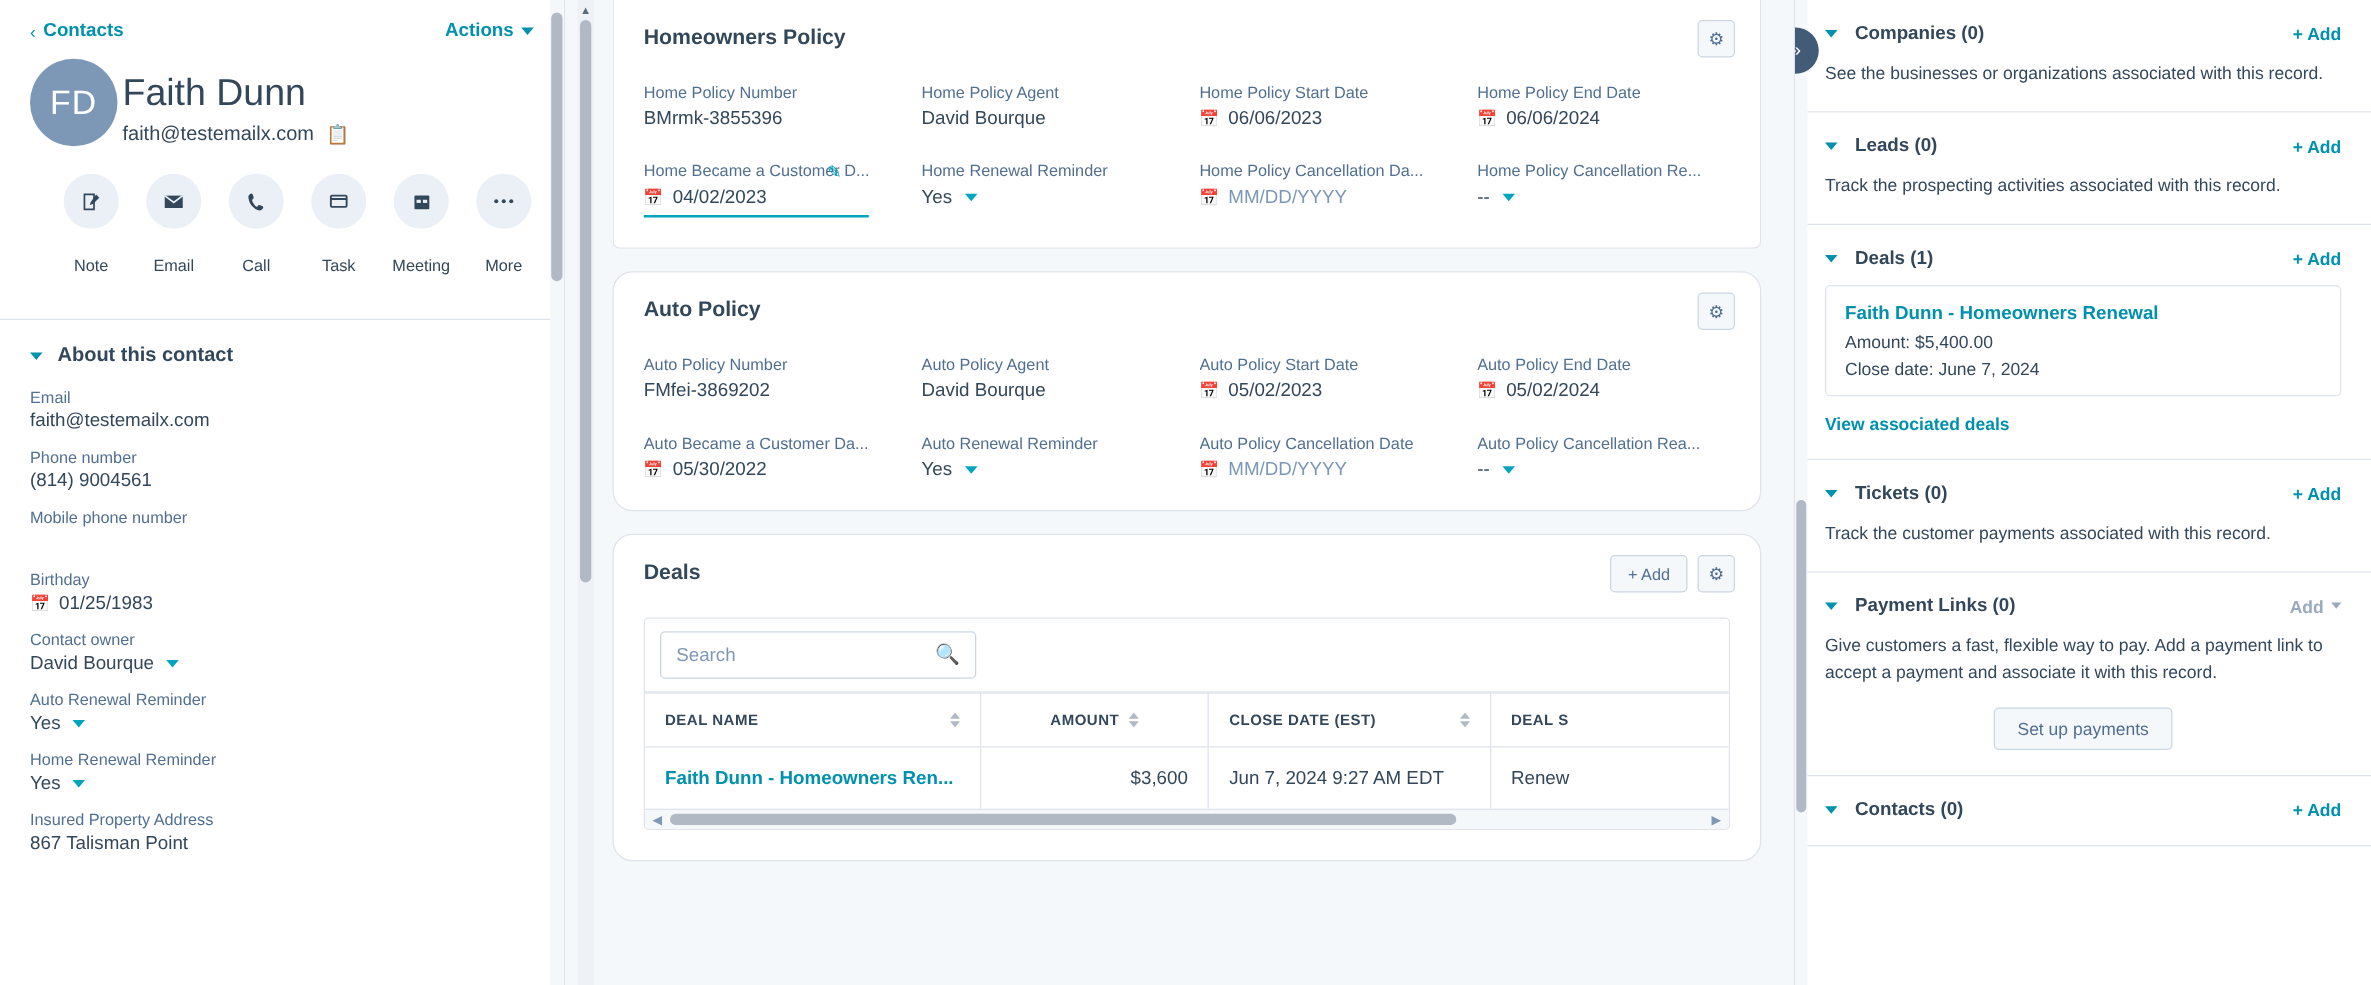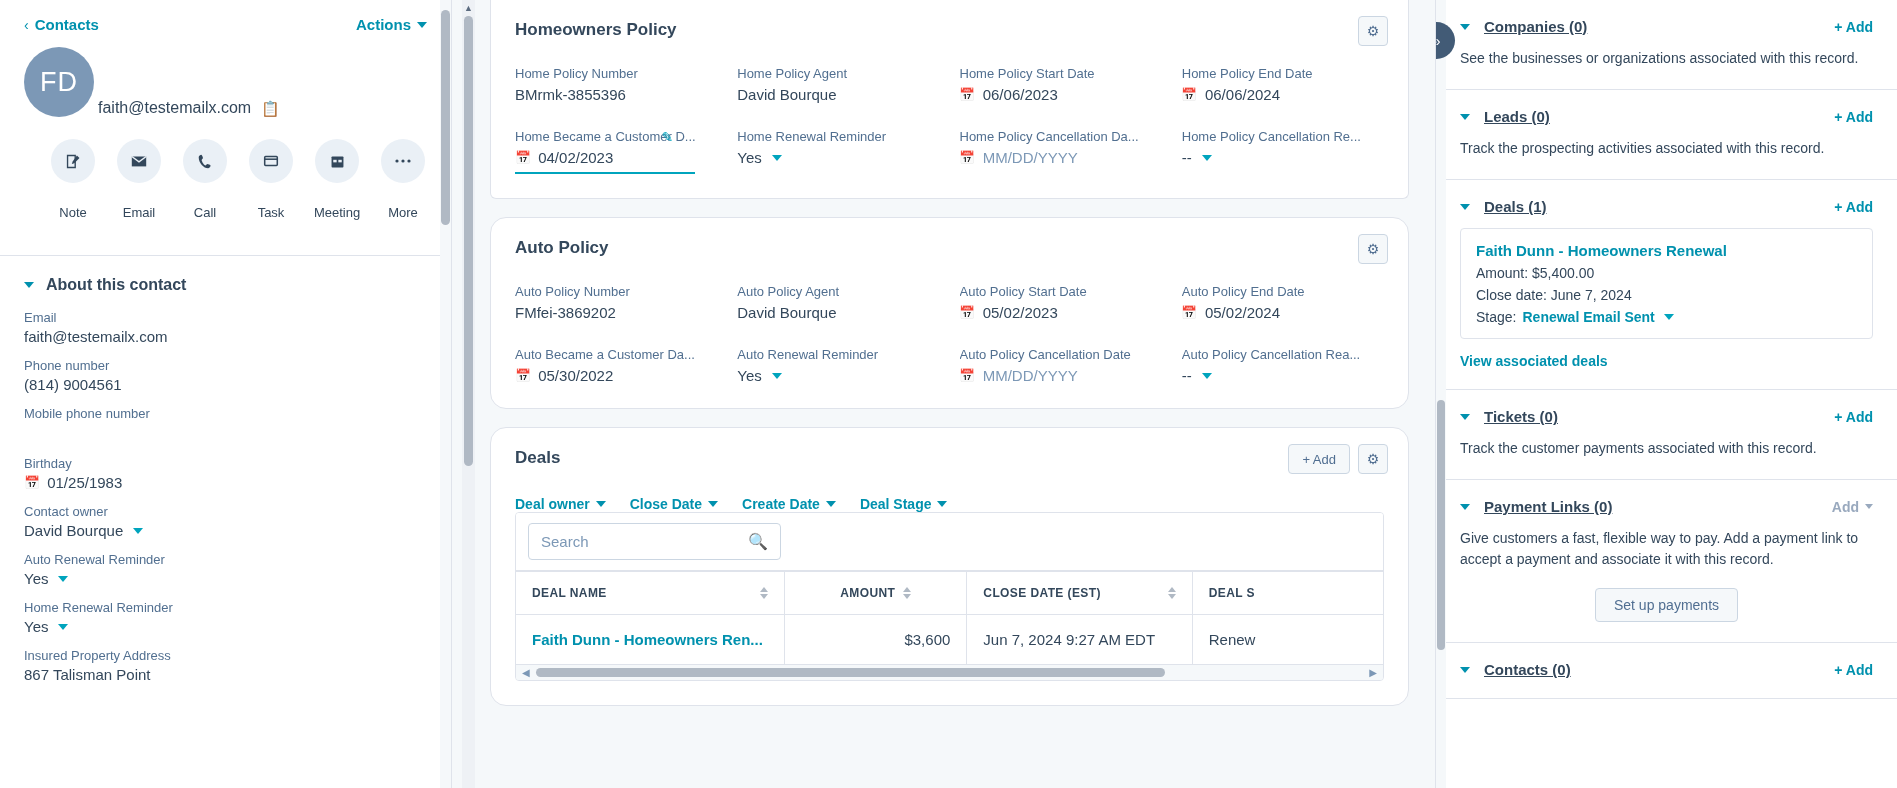--- a/index.html
+++ b/index.html
@@ -112,21 +112,21 @@
   .gear-btn-inline {
     width: 30px; height: 30px; border: 1px solid #cbd6e2; border-radius: 4px;
     background: #f5f8fa; display: flex; align-items: center; justify-content: center;
     cursor: pointer; color: #506e91; font-size: 14px;
   }
   .filter-row { display: flex; gap: 24px; margin-top: 28px; }
   .filter {
     display: flex; align-items: center; gap: 6px; cursor: pointer;
     color: #0091ae; font-weight: bold; font-size: 14px;
   }
-  .table-wrap { margin-top: 0; border: 1px solid #dfe3eb; border-radius: 4px; overflow: hidden; }
+  .table-wrap { margin-top: 26px; border: 1px solid #dfe3eb; border-radius: 4px; overflow: hidden; }
   .search-bar { padding: 10px 12px; background: #fff; border-bottom: 1px solid #dfe3eb; }
   .search-box {
     display: flex; align-items: center; justify-content: space-between;
     border: 1px solid #cbd6e2; border-radius: 4px; width: 253px; padding: 8px 12px;
   }
   .search-box input {
     border: none; outline: none; font-size: 15px; color: #33475b;
     font-family: "Liberation Sans", sans-serif; width: 190px; background: transparent;
   }
   .search-box input::placeholder { color: #7c98b6; }
@@ -170,21 +170,21 @@
   .cs-thumb { position: absolute; left: 2px; top: 16px; width: 9px; height: 450px;
     background: #b0b9c4; border-radius: 5px; }
 
   
   .right-panel {
     width: 462px; flex: 0 0 462px; height: 788px; background: #fff;
     border-left: 1px solid #dfe3eb; overflow: hidden; position: relative;
   }
   .r-section { padding: 18px 24px 20px 24px; border-bottom: 1px solid #dfe3eb; }
   .r-head { display: flex; align-items: center; justify-content: space-between; }
-  .r-head-left { display: flex; align-items: center; gap: 14px; text-decoration: underline; }
+  .r-head-left { display: flex; align-items: center; gap: 14px; }
   .r-title { font-size: 15px; font-weight: bold; color: #33475b; }
   .r-add { color: #0091ae; font-weight: bold; font-size: 14px; cursor: pointer; }
   .r-add.muted { color: #99a9be; display: flex; align-items: center; gap: 6px; }
   .caret-muted {
     width: 0; height: 0; border-left: 4px solid transparent;
     border-right: 4px solid transparent; border-top: 5px solid #99a9be;
   }
   .r-desc { font-size: 14px; color: #33475b; margin-top: 13px; line-height: 1.5; }
   .assoc-card {
     border: 1px solid #dfe3eb; border-radius: 4px; padding: 13px 15px; margin-top: 13px;
@@ -223,20 +223,21 @@
         </div>
         <div class="actions-btn">
           <span class="actions-text">Actions</span>
           <span class="caret-dn"></span>
         </div>
       </div>
 
       <div class="identity">
         <div class="avatar">FD</div>
         <div>
+          <div class="person-name">Faith Dunn</div>
           <div class="person-email-row">
             <span class="person-email">faith@testemailx.com</span>
             <span class="copy-icon">📋</span>
           </div>
         </div>
       </div>
 
       <div class="quick-actions">
         <div class="qa">
           <div class="qa-circle">
@@ -478,38 +479,20 @@
 
     <div class="card">
       <div class="card-title">Deals</div>
       <div class="deals-btns">
         <div class="add-btn">
           <span>+ Add</span>
         </div>
         <div class="gear-btn-inline">⚙</div>
       </div>
 
-      <div class="filter-row">
-        <div class="filter">
-          <span>Deal owner</span>
-          <span class="caret-dn"></span>
-        </div>
-        <div class="filter">
-          <span>Close Date</span>
-          <span class="caret-dn"></span>
-        </div>
-        <div class="filter">
-          <span>Create Date</span>
-          <span class="caret-dn"></span>
-        </div>
-        <div class="filter">
-          <span>Deal Stage</span>
-          <span class="caret-dn"></span>
-        </div>
-      </div>
 
       <div class="table-wrap">
         <div class="search-bar">
           <div class="search-box">
             <input type="text" value="" placeholder="Search" style="">
             <span class="srch-ico">🔍</span>
           </div>
         </div>
 
         <table>
@@ -611,25 +594,20 @@
         <div class="r-head-left">
           <span class="chev-dn"></span>
           <span class="r-title">Deals (1)</span>
         </div>
         <span class="r-add">+ Add</span>
       </div>
       <div class="assoc-card">
         <div class="assoc-title">Faith Dunn - Homeowners Renewal</div>
         <div class="assoc-line">Amount: $5,400.00</div>
         <div class="assoc-line">Close date: June 7, 2024</div>
-        <div class="assoc-stage">
-          <span>Stage:</span>
-          <span class="stage-link">Renewal Email Sent</span>
-          <span class="mini-caret"></span>
-        </div>
       </div>
       <div class="view-assoc">View associated deals</div>
     </div>
 
     <div class="r-section">
       <div class="r-head">
         <div class="r-head-left">
           <span class="chev-dn"></span>
           <span class="r-title">Tickets (0)</span>
         </div>

